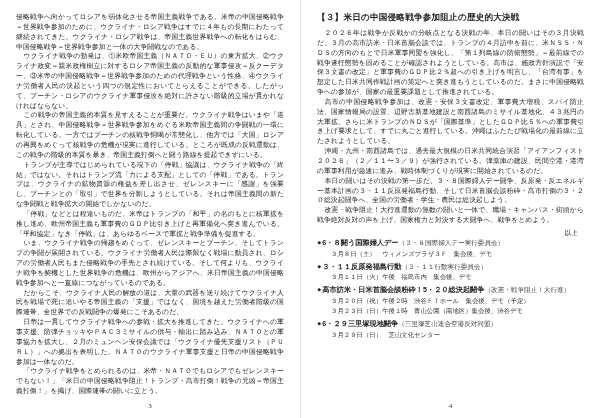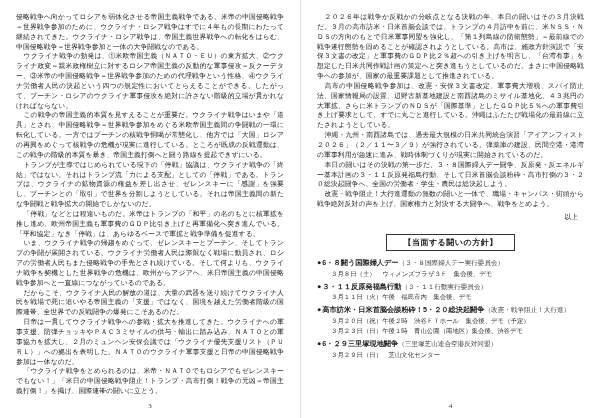--- a/index.html
+++ b/index.html
@@ -106,30 +106,28 @@
     <p class="par">トランプが主導ではじめられている現下の「停戦」協議は、ウクライナ戦争の「終結」ではない。それはトランプ流「力による支配」としての「停戦」である。トランプは、ウクライナの鉱物資源の権益を差し出させ、ゼレンスキーに「感謝」を強要し、プーチンとの「取引」で世界を分割しようとしている。それは帝国主義間の新たな争闘戦と戦争拡大の開始でしかないのだ。</p>
     <p class="par">「停戦」などとは程遠いものだ。米帝はトランプの「和平」の名のもとに核軍拡を推し進め、欧州帝国主義も軍事費のＧＤＰ比引き上げと再軍備化へ突き進んでいる。「平和協定」なき「停戦」は、あらゆるベースで軍拡と戦争準備を促進する。</p>
     <p class="par">いま、ウクライナ戦争の帰趨をめぐって、ゼレンスキーとプーチン、そしてトランプの争闘が展開されている。ウクライナ労働者人民は際限なく戦場に動員され、ロシアの労働者人民もまた侵略戦争の手先とされ続けている。そして何よりも、ウクライナ戦争を契機とした世界戦争の危機は、欧州からアジアへ、米日帝国主義の中国侵略戦争参加へと一直線につながっているのである。</p>
     <p class="par">だからこそ、ウクライナ人民の解放の道は、大量の武器を送り続けてウクライナ人民を戦場で死に追いやる帝国主義の「支援」ではなく、国境を越えた労働者階級の国際連帯、全世界での反戦闘争の爆発にこそあるのだ。</p>
     <p class="par">日帝は一貫してウクライナ戦争への参戦・拡大を推進してきた。ウクライナへの軍事支援、防弾チョッキやＰＡＣ３ミサイルの供与・輸出に踏み込み、ＮＡＴＯとの軍事協力を拡大し、２月のミュンヘン安保会議では「ウクライナ優先支援リスト（ＰＵＲＬ）」への拠出を表明した。ＮＡＴＯのウクライナ軍事支援と日帝の中国侵略戦争参加は一体なのだ。</p>
     <p class="par">「ウクライナ戦争をとめられるのは、米帝・ＮＡＴＯでもロシアでもゼレンスキーでもない！」「米日の中国侵略戦争阻止！トランプ・高市打倒！戦争の元凶＝帝国主義打倒！」を掲げ、国際連帯の闘いに立とう。</p>
     <div class="page-number">3</div>
   </div>
 
   <div class="page page-right">
+    <h2 class="section-heading">【３】米日の中国侵略戦争参加阻止の歴史的大決戦</h2>
     <p class="par">２０２６年は戦争か反戦かの分岐点となる決戦の年、本日の闘いはその３月決戦だ。３月の高市訪米・日米首脳会談では、トランプの４月訪中を前に、米ＮＳＳ・ＮＤＳの方向のもとで日米軍事同盟を強化し、「第１列島線の防衛態勢」＝最前線での戦争遂行態勢を固めることが確認されようとしている。高市は、施政方針演説で「安保３文書の改定」と軍事費のＧＤＰ比２％超への引き上げを明言し、「台湾有事」を想定した日米共同作戦計画の策定へと突き進もうとしているのだ。まさに中国侵略戦争への参加が、国家の最重要課題として推進されている。</p>
     <p class="par">高市の中国侵略戦争参加は、改憲・安保３文書改定、軍事費大増税、スパイ防止法、国家情報局の設置、辺野古新基地建設と南西諸島のミサイル基地化、４３兆円の大軍拡、さらに米トランプのＮＤＳが「国際基準」としたＧＤＰ比５％への軍事費引き上げ要求として、すでに丸ごと進行している。沖縄はふたたび戦場化の最前線に立たされようとしている。</p>
     <p class="par">沖縄・九州・南西諸島では、過去最大規模の日米共同統合演習「アイアンフィスト２０２６」（２／１１〜３／９）が強行されている。弾薬庫の建設、民間空港・港湾の軍事利用が急速に進み、戦時体制づくりが現実に開始されているのだ。</p>
     <p class="par">本日の闘いはその決戦の第一歩だ。３・８国際婦人デー闘争、反原発・反エネルギー基本計画の３・１１反原発福島行動、そして日米首脳会談粉砕・高市打倒の３・２０総決起闘争へ、全国の労働者・学生・農民は総決起しよう。</p>
     <p class="par">改憲・戦争阻止！大行進運動の無数の闘いと一体で、職場・キャンパス・街頭から戦争絶対反対の声を上げ、国家権力と対決する大闘争へ、戦争をとめよう。</p>
     <div class="closing">以上</div>
 
-    <div class="plan-title-wrap">
-      <span class="plan-title">【当面する闘いの方針】</span>
-    </div>
 
     <div class="plan-items">
 
       <div class="plan-item">
         <div class="plan-item-title">
           <span class="bullet">●</span><span>6・８闘う国際婦人デー</span><span class="org">（３・８国際婦人デー実行委員会）</span>
         </div>
         <div class="plan-detail">３月８日（土）　ウィメンズプラザ３Ｆ　集会後、デモ</div>
       </div>
 

